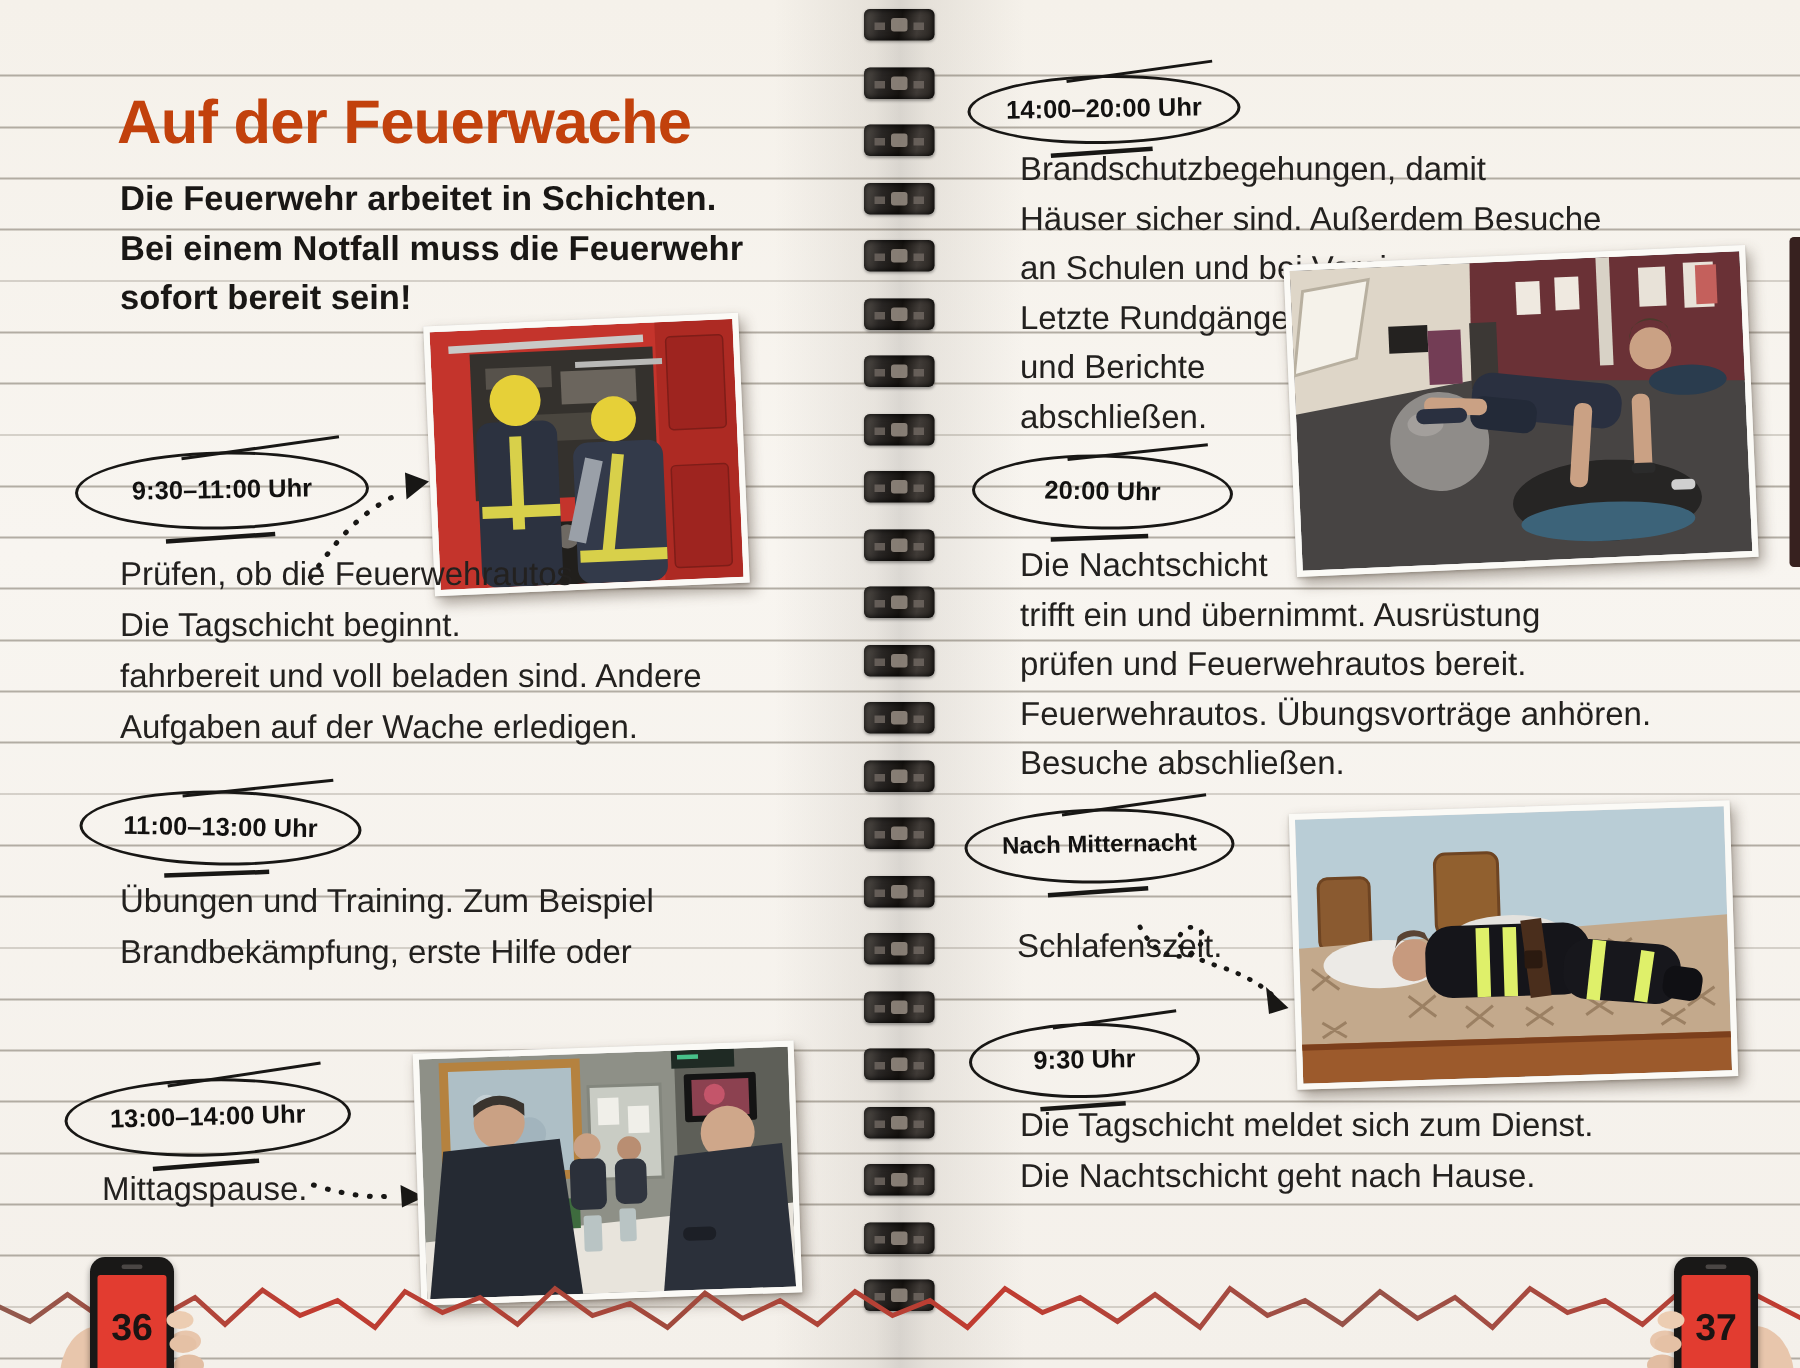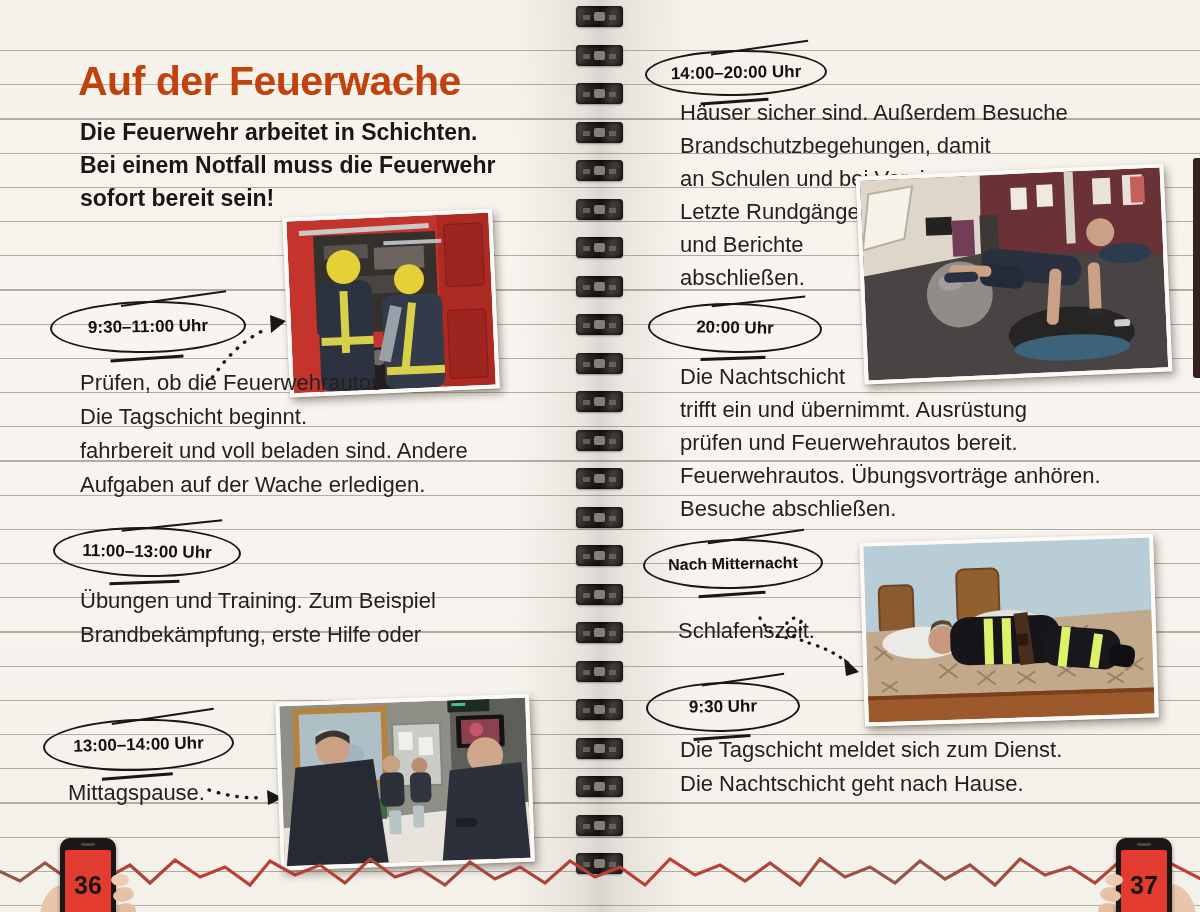--- a/index.html
+++ b/index.html
@@ -202,22 +202,22 @@
     <polygon points="168,70 240,64 246,160 158,160" fill="#2b303a"></polygon>
     <rect x="172" y="118" width="22" height="9" rx="4" fill="#1c1f26"></rect>
   </svg>
 </div>
 
 <div class="oval" style="left:645px;top:50px;width:178px;height:42px;transform:rotate(-1deg);">
   <span>14:00–20:00 Uhr</span>
 </div>
 
 <div class="para" style="left:680px;top:96px;line-height:33px;">
+  <div>Brandschutzbegehungen, damit</div>
   <div>Häuser sicher sind. Außerdem Besuche</div>
-  <div>Brandschutzbegehungen, damit</div>
   <div>an Schulen und bei Vereinen.</div>
   <div>Letzte Rundgänge</div>
   <div>und Berichte</div>
   <div>abschließen.</div>
 </div>
 
 <div class="photo" style="left:860px;top:170px;width:300px;height:200px;transform:rotate(-2.5deg);">
   <svg width="300" height="200" viewBox="0 0 300 200">
     <rect width="300" height="200" fill="#474443"></rect>
     <polygon points="0,0 130,0 120,78 0,96" fill="#ded6c8"></polygon>

